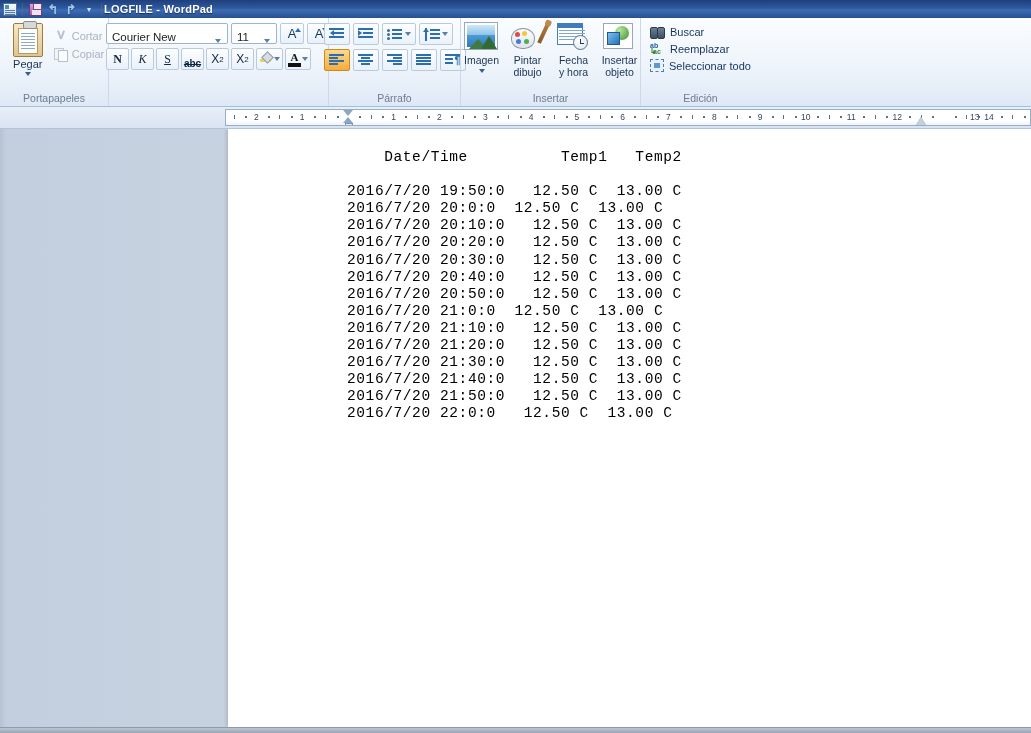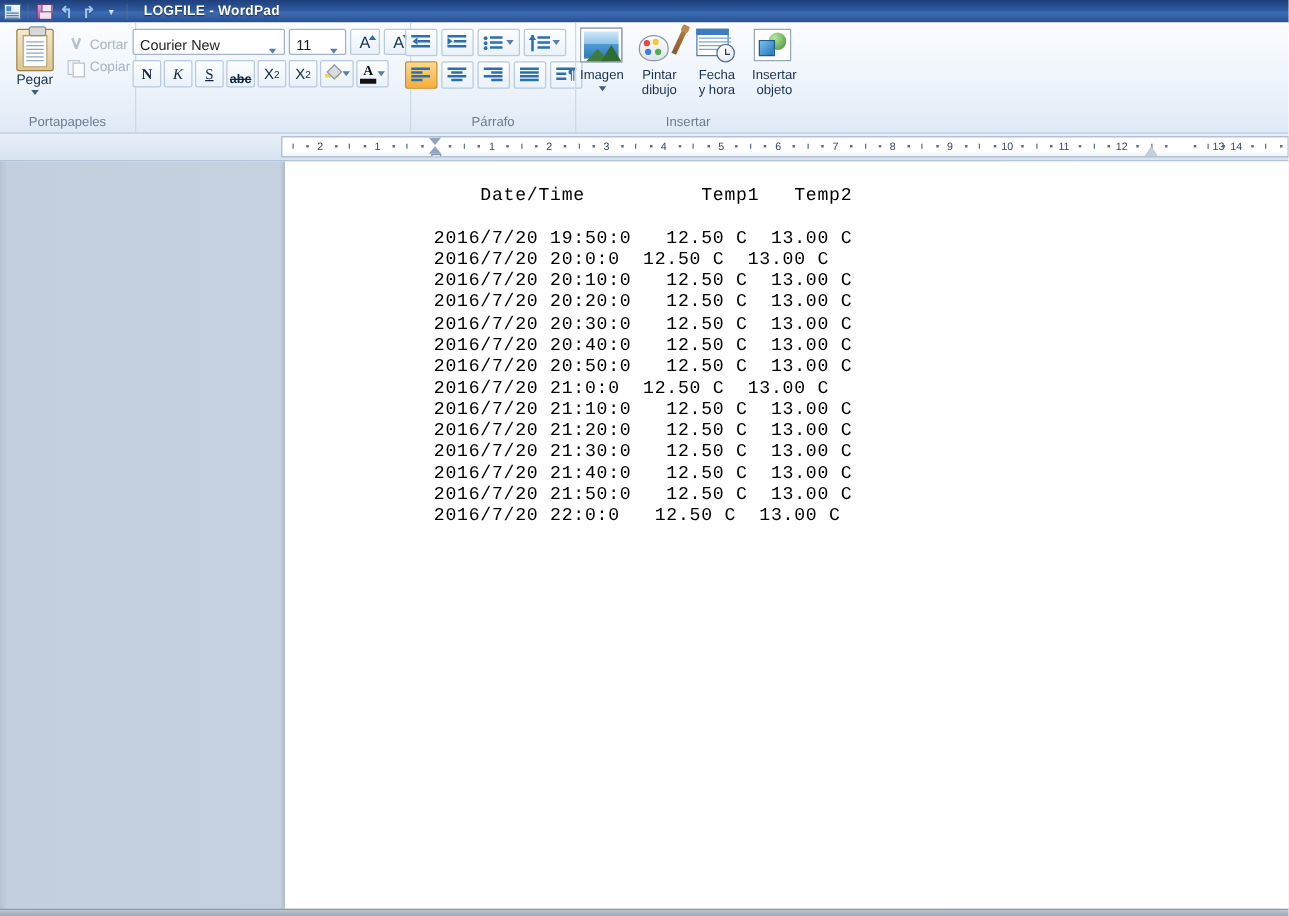--- a/index.html
+++ b/index.html
@@ -64,21 +64,21 @@
   }
   .floppy::after {
     content:''; position:absolute; left:2px; bottom:0px; width:9px; height:5px;
     background:#efe2f1;
   }
   .arrow-icon { font-size: 13px; color: #9fc6ee; line-height: 1; font-weight: bold;
     text-shadow: 0 1px 0 rgba(0,0,0,0.4); }
   .chev-down { font-size: 8px; color: #cfe3f7; }
   .title-text {
     color: #ffffff; font-size: 11px; font-weight: bold;
-    margin-left: 11px; letter-spacing: 0.2px;
+    margin-left: 0; letter-spacing: 0.2px;
     text-shadow: 0 1px 1px rgba(0,0,0,0.55);
     white-space: nowrap;
     text-align: right;
   }
 
   
   .tabrow {
     height: 26px; flex: 0 0 26px;
     background: linear-gradient(to bottom,#e3ecf7,#d3e0f0);
     display: flex; align-items: flex-end;
@@ -617,20 +617,43 @@
               </div>
             </div>
             <div class="ins-label">Insertar</div>
             <div class="ins-label">objeto</div>
           </div>
         </div>
       </div>
       <div class="rgroup-label">Insertar</div>
     </div>
 
+    <div class="rgroup g-edit">
+      <div class="rgroup-body">
+        <div class="editcol">
+          <div class="edititem">
+            <span class="bino"></span>
+            <span>Buscar</span>
+          </div>
+          <div class="edititem">
+            <span class="repl">
+              <span class="t">ab</span>
+                <span class="ar">↳</span>
+                <span class="bm">ac</span>
+            </span>
+            <span>Reemplazar</span>
+          </div>
+          <div class="edititem">
+            <span class="selall"></span>
+            <span>Seleccionar todo</span>
+          </div>
+        </div>
+      </div>
+      <div class="rgroup-label">Edición</div>
+    </div>
 
   </div>
 
   <div class="rulerwrap">
     <div class="ruler">
       <div class="ruler-inside"></div>
       <div class="ruler-margin-l" style="left:0;width:0px;"></div>
       <div id="ruler-ticks">
           <span class="tick" style="left: 27.9px;">2</span>
           <span class="tick" style="left: 73.7px;">1</span>

